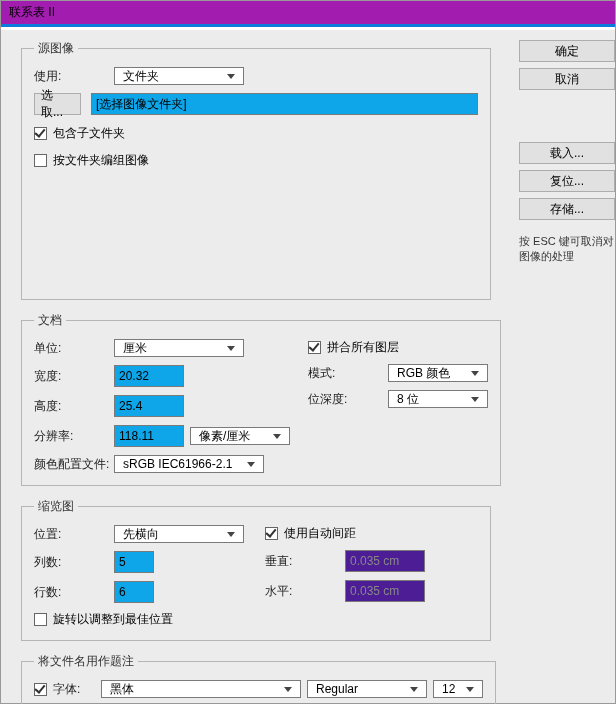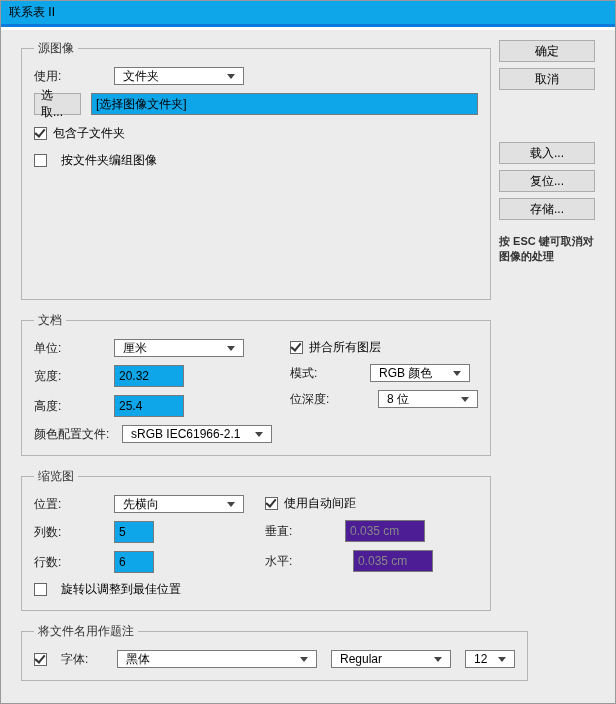--- a/index.html
+++ b/index.html
@@ -1,36 +1,36 @@
 <!DOCTYPE html>
 <html><head>
 <meta charset="utf-8">
 <style>
   * { box-sizing: border-box; font-family: "Segoe UI", Tahoma, sans-serif; font-size: 12px; }
   body { margin: 0; background: #d0d0d0; }
   .wrap { width: 616px; height: 704px; background: #fff; border: 1px solid #999; position: relative; }
-  .titlebar { height: 26px; background: #0ea5e9; border-bottom: 3px solid #0b7bdb; padding: 4px 8px; font-size: 12px; display: flex; align-items: center; }
+  .titlebar { height: 26px; background: #a21caf; border-bottom: 3px solid #0b7bdb; padding: 4px 8px; font-size: 12px; display: flex; align-items: center; }
   .body { position: absolute; top: 29px; bottom: 0; left: 0; right: 0; background: #ececec; padding: 10px; }
   .main-col { position: absolute; top: 10px; left: 20px; width: 470px; }
-  .side-col { position: absolute; top: 10px; right: 20px; width: 96px; }
+  .side-col { position: absolute; top: 10px; right: 0; width: 96px; }
   fieldset.grp { border: 1px solid #b5b5b5; margin: 0 0 12px 0; padding: 10px 12px 12px 12px; position: relative; }
   fieldset.grp > legend { padding: 0 4px; color: #333; font-size: 12px; }
   .row { display: flex; align-items: center; margin-bottom: 8px; }
-  .row:last-child { margin-bottom: 0; gap: 8px; }
+  .row:last-child { margin-bottom: 0; }
   .lbl { width: 80px; color: #222; }
   .lbl.sm { width: 48px; }
   .btn { height: 22px; background: #e1e1e1; border: 1px solid #adadad; padding: 0 6px; display: inline-flex; align-items: center; justify-content: center; cursor: pointer; }
   .btn.full { width: 100%; margin-bottom: 6px; }
   .select { height: 18px; background: #fff; border: 1px solid #7a7a7a; padding: 0 8px; display: inline-flex; align-items: center; justify-content: space-between; cursor: pointer; }
   .select .arrow { border-left: 4px solid transparent; border-right: 4px solid transparent; border-top: 5px solid #444; margin-left: 6px; }
   .txt { height: 22px; background: #0ea5e9; border: 1px solid #7a7a7a; padding: 0 4px; display: inline-flex; align-items: center; }
   .txt.dis { background: #4c1d95; color: #888; }
   .chk { width: 13px; height: 13px; border: 1px solid #666; background: #fff; margin-right: 6px; position: relative; flex: 0 0 13px; }
   .chk.on::after { content: ""; position: absolute; left: 2px; top: -1px; width: 4px; height: 8px; border: solid #333; border-width: 0 2px 2px 0; transform: rotate(40deg); }
-  .hint { font-size: 11px; color: #333; line-height: 1.4; margin-top: 8px; font-weight: bold; }
+  .hint { font-size: 11px; color: #333; line-height: 1.4; margin-top: 8px; }
   .two-col { display: flex; gap: 18px; }
   .two-col > div { flex: 1; }
 </style>
 </head>
 <body>
 
 <div class="wrap">
   <div class="titlebar">
     <span>联系表 II</span>
   </div>
@@ -99,20 +99,30 @@
             <div class="row">
               <span class="lbl">宽度:</span>
               <div class="txt" style="width:70px">
                   <span>20.32</span>
                 </div>
             </div>
             <div class="row">
               <span class="lbl">高度:</span>
               <div class="txt" style="width:70px">
                   <span>25.4</span>
+                </div>
+            </div>
+            <div class="row">
+              <span class="lbl">分辨率:</span>
+              <div class="txt" style="width:70px">
+                  <span>118.11</span>
+                </div>
+              <div class="select" style="width:100px;margin-left:6px">
+                  <span>像素/厘米</span>
+                  <span class="arrow"></span>
                 </div>
             </div>
             <div class="row">
               <span class="lbl">颜色配置文件:</span>
               <div class="select" style="width:150px">
                   <span>sRGB IEC61966-2.1</span>
                   <span class="arrow"></span>
                 </div>
             </div>
           </div>

